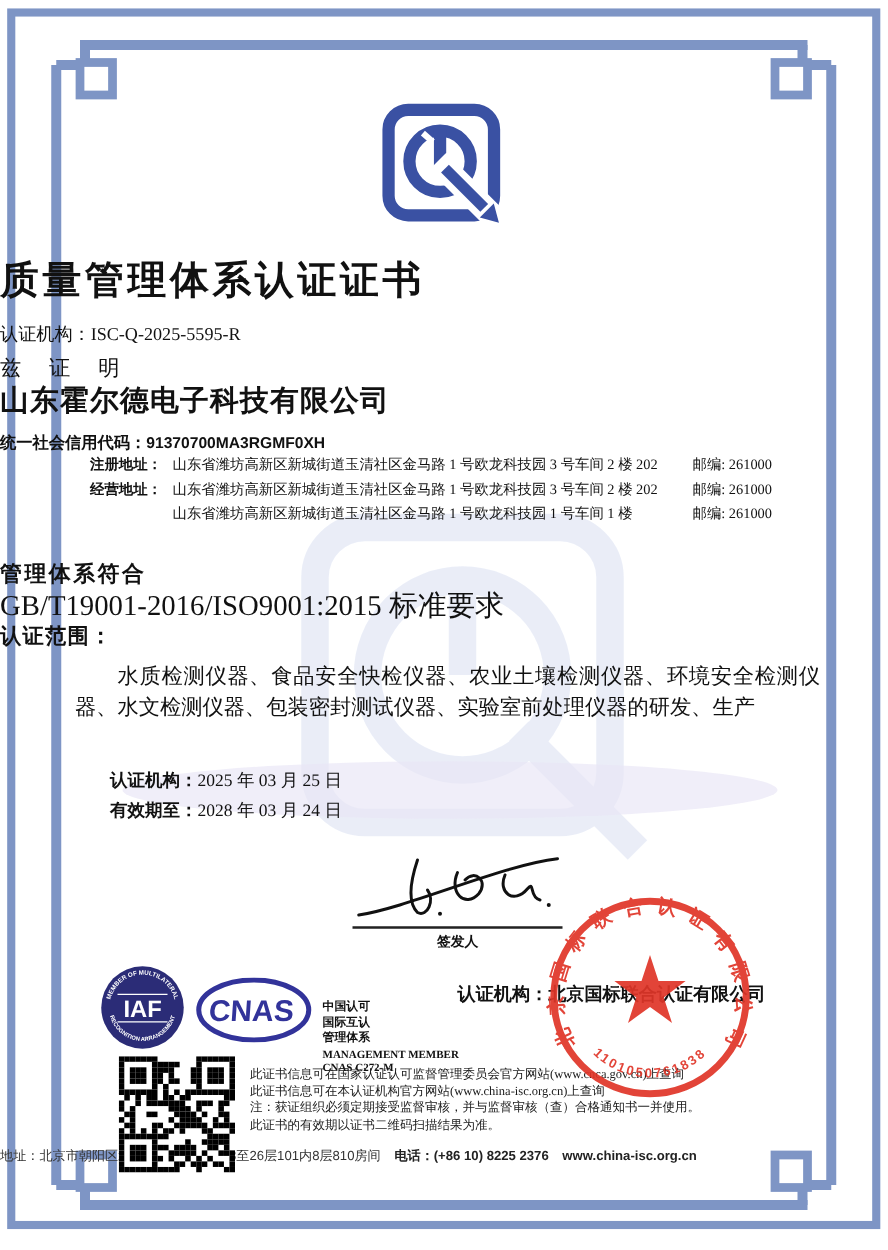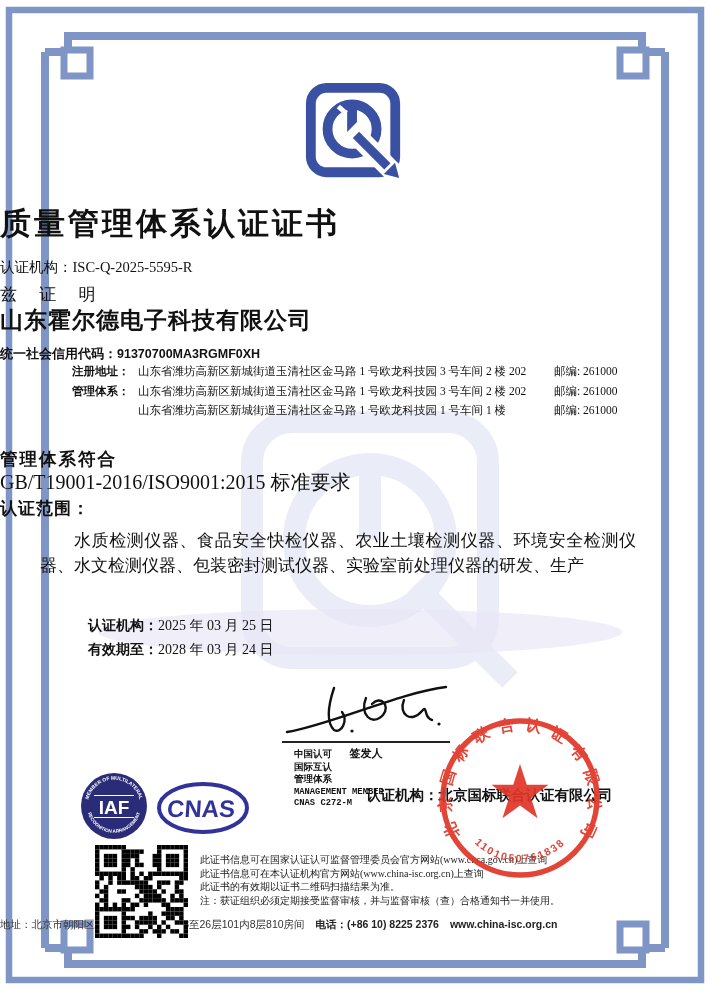--- a/index.html
+++ b/index.html
@@ -23,31 +23,31 @@
   .credit{top:345px;font-size:13px;}
   .credit b{font-family:"Liberation Sans",sans-serif;font-size:12.5px;}
 
   .addr-table{left:72px;top:364px;width:566px;}
   .addr-row{display:flex;align-items:baseline;height:19.5px;font-size:11.5px;}
   .addr-row .lbl{width:66px;font-weight:bold;flex:none;}
   .addr-row .txt{flex:1;}
   .addr-row .zip{width:84px;flex:none;}
 
   .conform{top:447px;font-size:17.5px;font-weight:bold;letter-spacing:2px;}
-  .standard{top:469px;font-size:20px;}
+  .standard{top:469px;font-size:23px;}
   .scope-label{top:497px;font-size:17px;font-weight:bold;letter-spacing:1px;}
-  .scope{left:40px;top:529px;width:596px;font-size:17px;line-height:24.5px;text-indent:2em;margin:0;text-align:justify;}
+  .scope{left:60px;top:529px;width:596px;font-size:17px;line-height:24.5px;text-indent:2em;margin:0;text-align:justify;}
 
   .dates{left:88px;top:614px;font-size:14px;line-height:23.5px;}
   .dates .lbl{font-weight:bold;}
 
   .sig-line{left:282px;top:741px;width:168px;height:2px;background:#222;}
   .signer{left:282px;top:746px;width:168px;text-align:center;font-size:11px;font-weight:bold;}
 
-  .accred-text{left:258px;top:749px;font-family:Liberation Mono, monospace;margin-left:36px;}
+  .accred-text{left:258px;top:800px;font-family:Liberation Serif, serif;}
   .accred-text .cn{font-size:9.5px;line-height:12.5px;font-weight:bold;}
   .accred-text .en{font-size:8.8px;line-height:11.5px;font-weight:bold;}
 
   .issuer{left:366px;top:786px;font-size:14.5px;font-weight:bold;}
 
   .notes{left:200px;top:853px;font-size:10px;line-height:13.6px;color:#1a1a1a;}
   .footer{top:918px;font-size:10.5px;color:#333;font-family:"Liberation Sans",sans-serif;}
   .footer b{color:#222;}
   .footer .sep{display:inline-block;width:8px;}
 </style>
@@ -114,21 +114,21 @@
   <span style="font-weight:bold">统一社会信用代码：</span><b>91370700MA3RGMF0XH</b>
 </div>
 
 <div class="abs content addr-table">
   <div class="addr-row">
     <span class="lbl">注册地址：</span>
     <span class="txt">山东省潍坊高新区新城街道玉清社区金马路 1 号欧龙科技园 3 号车间 2 楼 202</span>
     <span class="zip">邮编: 261000</span>
   </div>
   <div class="addr-row">
-    <span class="lbl">管理体系：</span>
+    <span class="lbl">经营地址：</span>
     <span class="txt">山东省潍坊高新区新城街道玉清社区金马路 1 号欧龙科技园 3 号车间 2 楼 202</span>
     <span class="zip">邮编: 261000</span>
   </div>
   <div class="addr-row">
     <span class="lbl"></span>
     <span class="txt">山东省潍坊高新区新城街道玉清社区金马路 1 号欧龙科技园 1 号车间 1 楼</span>
     <span class="zip">邮编: 261000</span>
   </div>
 </div>
 
@@ -454,21 +454,21 @@
       <rect x="39.86" y="88.57" width="4.43" height="4.43" fill="#000"></rect>
       <rect x="44.29" y="88.57" width="4.43" height="4.43" fill="#000"></rect>
       <rect x="62.00" y="88.57" width="4.43" height="4.43" fill="#000"></rect>
       <rect x="84.14" y="88.57" width="4.43" height="4.43" fill="#000"></rect>
       <rect x="88.57" y="88.57" width="4.43" height="4.43" fill="#000"></rect>
     </svg></div>
 
 <div class="abs content notes">
   <div>此证书信息可在国家认证认可监督管理委员会官方网站(www.cnca.gov.cn)上查询</div>
   <div>此证书信息可在本认证机构官方网站(www.china-isc.org.cn)上查询</div>
+  <div>注：获证组织必须定期接受监督审核，并与监督审核（查）合格通知书一并使用。</div>
   <div>此证书的有效期以证书二维码扫描结果为准。</div>
-  <div>注：获证组织必须定期接受监督审核，并与监督审核（查）合格通知书一并使用。</div>
 </div>
 
 <div class="abs ctr content footer">
   <span>地址：</span><span>北京市朝阳区北三环东路8号1幢-3至26层101内8层810房间</span><span class="sep"></span>
   <b>电话：</b><b>(+86 10) 8225 2376</b><span class="sep"></span>
   <b>www.china-isc.org.cn</b>
 </div>
 
 </body></html>

